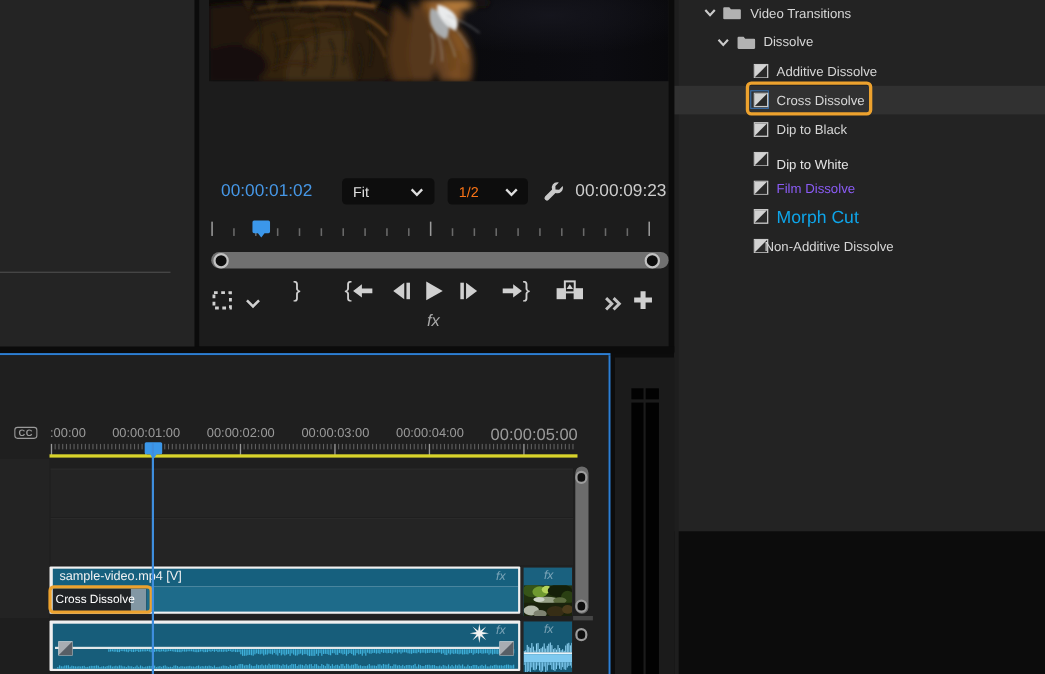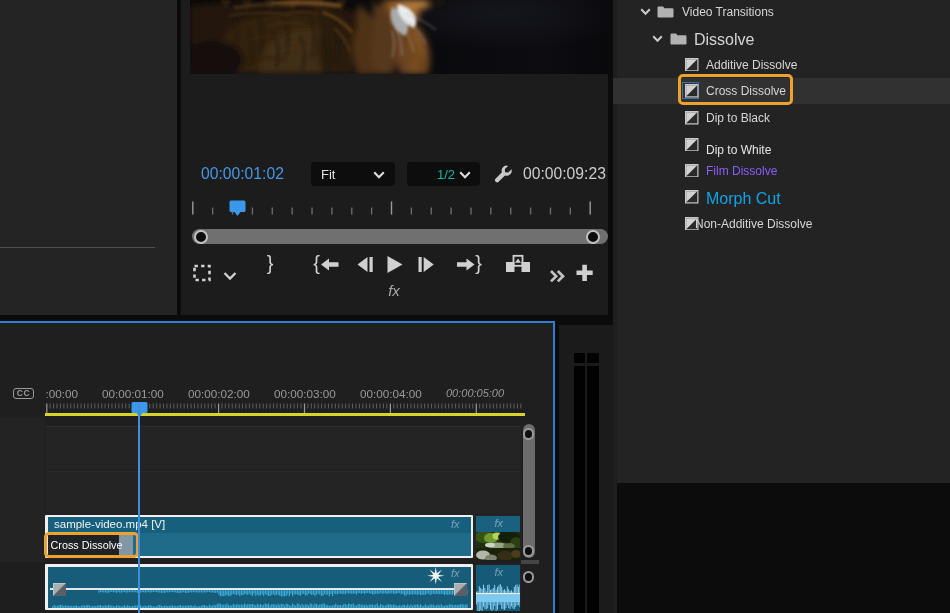--- a/index.html
+++ b/index.html
@@ -110,21 +110,21 @@
   </svg>
 
   <div class="abs" style="left:20px;top:165px;font-size:15.7px;color:#4697e6;">00:00:01:02</div>
   <div class="abs" style="left:130px;top:161.5px;width:84px;height:24px;background:#0d0d0d;border-radius:4px;">
     <span class="abs" style="left:10px;top:5px;font-size:13px;color:#e2e2e2;">Fit</span>
     <svg class="abs" style="left:62px;top:9px;" width="12" height="8" viewBox="0 0 12 8">
         <path d="M1.2,1.2 L6,6.2 L10.8,1.2" stroke="#dedede" stroke-width="2.1" fill="none"></path>
       </svg>
   </div>
   <div class="abs" style="left:226px;top:161.5px;width:73px;height:24px;background:#0d0d0d;border-radius:4px;">
-    <span class="abs" style="left:10px;top:5px;font-size:13px;color:#14b8a6;margin-left:20px;">1/2</span>
+    <span class="abs" style="left:10px;top:5px;font-size:13px;color:#f97316;">1/2</span>
     <svg class="abs" style="left:52px;top:9px;" width="12" height="8" viewBox="0 0 12 8">
         <path d="M1.2,1.2 L6,6.2 L10.8,1.2" stroke="#dedede" stroke-width="2.1" fill="none"></path>
       </svg>
   </div>
 
   <svg class="abs" style="left:312px;top:164px;" width="20" height="20" viewBox="0 0 20 20">
     <path d="M13.6,1.6 a5,5 0 0 0 -4.7,6.7 L2.5,14.7 a2.2,2.2 0 0 0 3.1,3.1 L12,11.4 a5,5 0 0 0 6.5,-6.2 L15.3,8.4 L12,8.3 L11.9,5 L15.1,1.9 A5,5 0 0 0 13.6,1.6 Z" fill="#c9c9c9"></path>
   </svg>
   <div class="abs" style="left:342px;top:165px;font-size:15.7px;color:#cdcdcd;">00:00:09:23</div>
 
@@ -225,21 +225,21 @@
       <svg class="abs" style="left:44px;top:5.199999999999999px" width="17" height="13" viewBox="0 0 17 13">
         <path d="M0.5,2.5 a1,1 0 0 1 1,-1 h4.5 l1.5,1.8 h8 a1,1 0 0 1 1,1 v7.2 a1,1 0 0 1 -1,1 h-14 a1,1 0 0 1 -1,-1 Z" fill="#b2b2b2"></path>
       </svg>
       <div class="abs" style="left:69px;top:4.699999999999999px;font-size:12px;color:#d6d6d6;white-space:nowrap;">Video Transitions</div>
       <svg class="abs" style="left:39px;top:34.5px" width="11" height="8" viewBox="0 0 11 8">
         <path d="M1.2,1.2 L5.5,5.8 L9.8,1.2" stroke="#cacaca" stroke-width="2" fill="none"></path>
       </svg>
       <svg class="abs" style="left:57px;top:31.5px" width="17" height="13" viewBox="0 0 17 13">
         <path d="M0.5,2.5 a1,1 0 0 1 1,-1 h4.5 l1.5,1.8 h8 a1,1 0 0 1 1,1 v7.2 a1,1 0 0 1 -1,1 h-14 a1,1 0 0 1 -1,-1 Z" fill="#b2b2b2"></path>
       </svg>
-      <div class="abs" style="left:81px;top:31px;font-size:16px;color:#d6d6d6;white-space:nowrap;">Dissolve</div>
+      <div class="abs" style="left:81px;top:31px;font-size:12px;color:#d6d6d6;white-space:nowrap;">Dissolve</div>
       <svg class="abs" style="left:72px;top:57.95px" width="13.5" height="13.5" viewBox="0 0 13.5 13.5">
         <rect x="0.6" y="0.6" width="12.3" height="12.3" fill="#2a2a2a" stroke="#c9c9c9" stroke-width="1.2"></rect>
         <path d="M1.2,1.2 L12.3,1.2 L1.2,12.3 Z" fill="#d2d2d2"></path>
       </svg>
       <div class="abs" style="left:93px;top:57.7px;font-size:12px;color:#d6d6d6;white-space:nowrap;">Additive Dissolve</div>
       <div class="abs" style="left:69px;top:82.2px;width:17px;height:17px;border:1.5px solid #3a70ad;box-sizing:border-box;"></div>
       <svg class="abs" style="left:72px;top:84.45px" width="13.5" height="13.5" viewBox="0 0 13.5 13.5">
         <rect x="0.6" y="0.6" width="12.3" height="12.3" fill="#2a2a2a" stroke="#c9c9c9" stroke-width="1.2"></rect>
         <path d="M1.2,1.2 L12.3,1.2 L1.2,12.3 Z" fill="#d2d2d2"></path>
       </svg>
@@ -295,21 +295,21 @@
     <div class="abs" style="left:0;top:94px;width:45px;height:145px;background:#232323;"></div>
     <div class="abs" style="left:0;top:239px;width:45px;height:51px;background:#1e1e1e;"></div>
 
     <div class="abs" style="left:13px;top:64.5px;width:19px;height:9.5px;border:1.6px solid #9a9a9a;border-radius:3px;color:#9a9a9a;font-size:8.5px;font-weight:bold;text-align:center;line-height:9.5px;letter-spacing:0.5px;">CC</div>
 
     <div class="abs" style="left:45.5px;top:64px;font-size:11.7px;color:#9a9a9a;">:00:00</div>
     <div class="abs" style="left:102px;top:64px;font-size:11.7px;color:#9a9a9a;">00:00:01:00</div>
     <div class="abs" style="left:188px;top:64px;font-size:11.7px;color:#9a9a9a;">00:00:02:00</div>
     <div class="abs" style="left:274px;top:64px;font-size:11.7px;color:#9a9a9a;">00:00:03:00</div>
     <div class="abs" style="left:360px;top:64px;font-size:11.7px;color:#9a9a9a;">00:00:04:00</div>
-    <div class="abs" style="left:446px;top:64px;font-size:11px;color:#9a9a9a;font-style:italic;">00:00:05:00</div>
+    <div class="abs" style="left:446px;top:64px;font-size:15px;color:#9a9a9a;">00:00:05:00</div>
 
     <svg class="abs" style="left:0;top:80px;" width="553" height="14" viewBox="0 0 553 14">
         <g id="tlticks">
           <rect x="46.2" y="0.5" width="1.2" height="11" fill="#9a9a9a"></rect>
           <rect x="49.636" y="0.5" width="1" height="5" fill="#5f5f5f"></rect>
           <rect x="53.072" y="0.5" width="1" height="5" fill="#5f5f5f"></rect>
           <rect x="56.508" y="0.5" width="1" height="5" fill="#5f5f5f"></rect>
           <rect x="59.944" y="0.5" width="1" height="5" fill="#5f5f5f"></rect>
           <rect x="63.38000000000001" y="0.5" width="1" height="5" fill="#5f5f5f"></rect>
           <rect x="66.816" y="0.5" width="1" height="5" fill="#5f5f5f"></rect>

